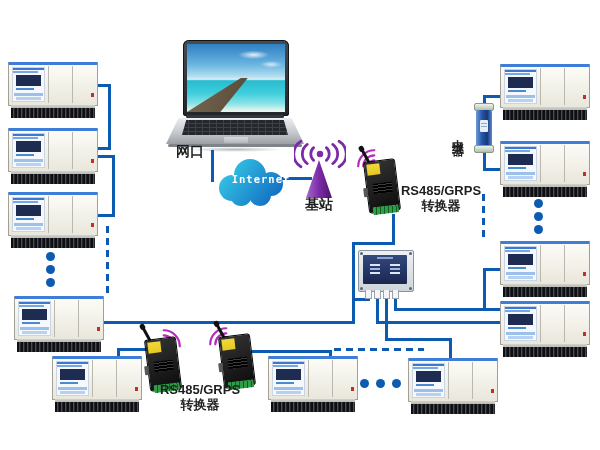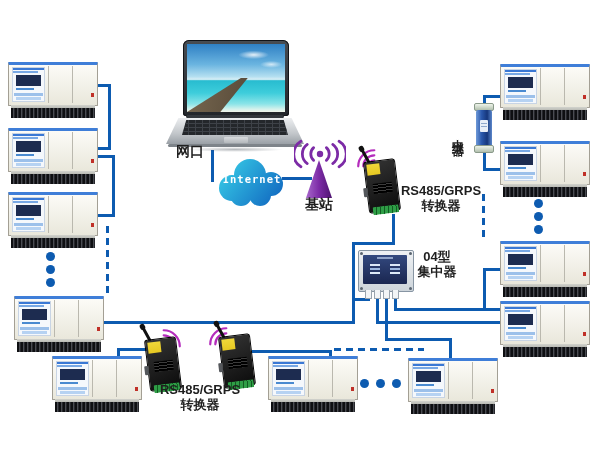--- a/index.html
+++ b/index.html
@@ -34,21 +34,21 @@
   .lp-img::after{content:"";position:absolute;inset:0;clip-path:polygon(0% 100%,34% 100%,62% 50%,55% 50%);background:linear-gradient(100deg,#7a6a52,#463a2c);}
   .lp-hinge{position:absolute;left:20px;top:77px;width:98px;height:3px;background:#33373c;border-radius:2px;}
   .lp-deck{position:absolute;left:0;top:80px;width:138px;height:26px;clip-path:polygon(9% 0,91% 0,100% 100%,0% 100%);background:linear-gradient(180deg,#eceef0 0%,#c2c6ca 60%,#9aa0a6 100%);}
   .lp-kbd{position:absolute;left:16px;top:82px;width:106px;height:15px;clip-path:polygon(4% 0,96% 0,100% 100%,0 100%);background-color:#24272b;background-image:repeating-linear-gradient(90deg,transparent 0 6px,#3e4248 6px 7px),repeating-linear-gradient(0deg,transparent 0 3px,#3e4248 3px 4px);}
   .lp-pad{position:absolute;left:58px;top:99px;width:24px;height:6px;background:linear-gradient(#d8dbde,#b4b8bc);border-radius:1px;}
   .lp-front{position:absolute;left:2px;top:106px;width:134px;height:3px;background:#7e848a;border-radius:2px;}
   .lp-shadow{position:absolute;left:0;top:108px;width:138px;height:7px;background:radial-gradient(ellipse 50% 50% at 50% 50%,rgba(50,60,70,.35),transparent 70%);}
 
   
   .cloud{position:absolute;left:212px;top:152px;width:80px;height:58px;}
-  .cloud-text{position:absolute;left:0;top:21px;width:100%;text-align:center;color:#fff;font-family:"DejaVu Sans Mono",monospace;font-size:10.5px;font-weight:bold;letter-spacing:1px;}
+  .cloud-text{position:absolute;left:0;top:21px;width:100%;text-align:center;color:#fff;font-family:"DejaVu Sans Mono",monospace;font-size:10.5px;font-weight:bold;letter-spacing:1px;padding-left:9px;}
   .cone{position:absolute;left:306px;top:160px;}
   .fan{position:absolute;}
 
   
   .conv{position:absolute;width:32px;height:52px;transform:rotate(-7deg);}
   .conv-ant{position:absolute;left:2px;top:-13px;width:3px;height:16px;background:#111;border-radius:2px;transform:rotate(-22deg);}
   .conv-ant::before{content:"";position:absolute;left:-1px;top:-4px;width:5px;height:6px;background:#111;border-radius:2px;}
   .conv-body{position:absolute;inset:0;background:linear-gradient(160deg,#343434,#0b0b0b);border:1px solid #000;border-radius:3px;}
   .conv-sticker{position:absolute;left:2px;top:2px;width:13px;height:11px;background:linear-gradient(#f0d83a,var(--converter_label_yellow,#d4b414));}
   .conv-ports{position:absolute;left:6px;top:22px;width:19px;height:10px;background:repeating-linear-gradient(0deg,#000 0 2px,#3c3c3c 2px 3px);}
@@ -334,24 +334,20 @@
     <div class="conc-panel"></div>
     <div class="scr" style="left:1px;top:1px"></div>
     <div class="scr" style="right:1px;top:1px"></div>
     <div class="scr" style="left:1px;bottom:1px"></div>
     <div class="scr" style="right:1px;bottom:1px"></div>
   </div>
   <div class="ctab" style="left:365px;top:290px"></div>
   <div class="ctab" style="left:374px;top:290px"></div>
   <div class="ctab" style="left:383px;top:290px"></div>
   <div class="ctab" style="left:392px;top:290px"></div>
-  <div class="lbl" style="left:410px;top:249px;width:54px">
-    <div>04型</div>
-    <div>集中器</div>
-  </div>
 
   <div class="rep">
     <div class="rep-cap" style="top:0"></div>
     <div class="rep-body"></div>
     <div class="rep-label"></div>
     <div class="rep-cap" style="top:42px"></div>
   </div>
   <div class="lbl lbl-vert" style="left:452px;top:110px;height:46px">中继器</div>
 
 </div>

